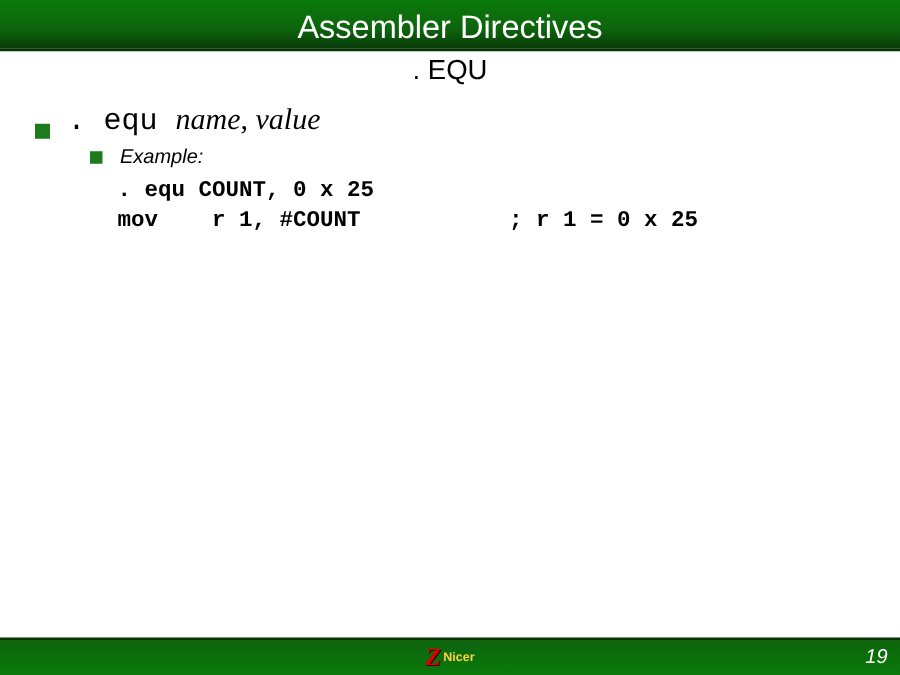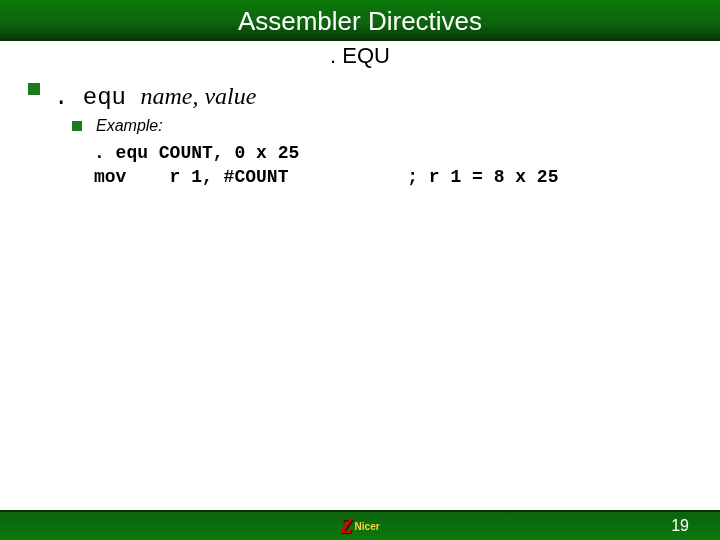--- a/index.html
+++ b/index.html
@@ -26,21 +26,21 @@
     font-size: 22px;
     margin-top: 2px;
     margin-bottom: 14px;
     color: #000;
   }
   .content {
     padding: 0 28px;
   }
   .line1 {
     display: flex;
-    align-items: flex-start;
+    align-items: flex-end;
     gap: 14px;
     margin-bottom: 6px;
   }
   .line2 {
     display: flex;
     align-items: center;
     gap: 14px;
     margin-left: 44px;
     margin-bottom: 6px;
   }
@@ -83,23 +83,24 @@
     width: 100%;
     height: 28px;
     background: linear-gradient(to bottom, #0d640d 0%, #0a7a0a 100%);
     border-top: 2px solid #063006;
     display: flex;
     align-items: center;
     justify-content: center;
   }
   .footer .page-num {
     position: absolute;
-    right: 31px;
+    right: 10px;
     color: #fff;
     font-size: 16px;
+    font-style: italic;
   }
   .logo {
     display: flex;
     align-items: center;
     gap: 2px;
   }
   .logo .z {
     font-family: "Times New Roman", serif;
     font-style: italic;
     font-weight: bold;
@@ -129,21 +130,21 @@
   <div class="line1">
     <div class="bullet"></div>
     <div class="syntax"><span>. equ </span><span class="italic">name, value</span></div>
   </div>
 
   <div class="line2">
     <div class="bullet small"></div>
     <div class="example-label">Example:</div>
   </div>
 
-  <div class="code-block"><div>. equ COUNT, 0 x 25</div><div>mov    r 1, #COUNT           ; r 1 = 8 x 25</div></div>
+  <div class="code-block"><div>. equ COUNT, 0 x 25</div><div>mov    r 1, #COUNT           ; r 1 = 0 x 25</div></div>
 
 </div>
 
 <div class="footer">
   <div class="logo">
     <span class="z">Z</span>
     <span class="nicer">Nicer</span>
   </div>
   <div class="page-num">19</div>
 </div>

